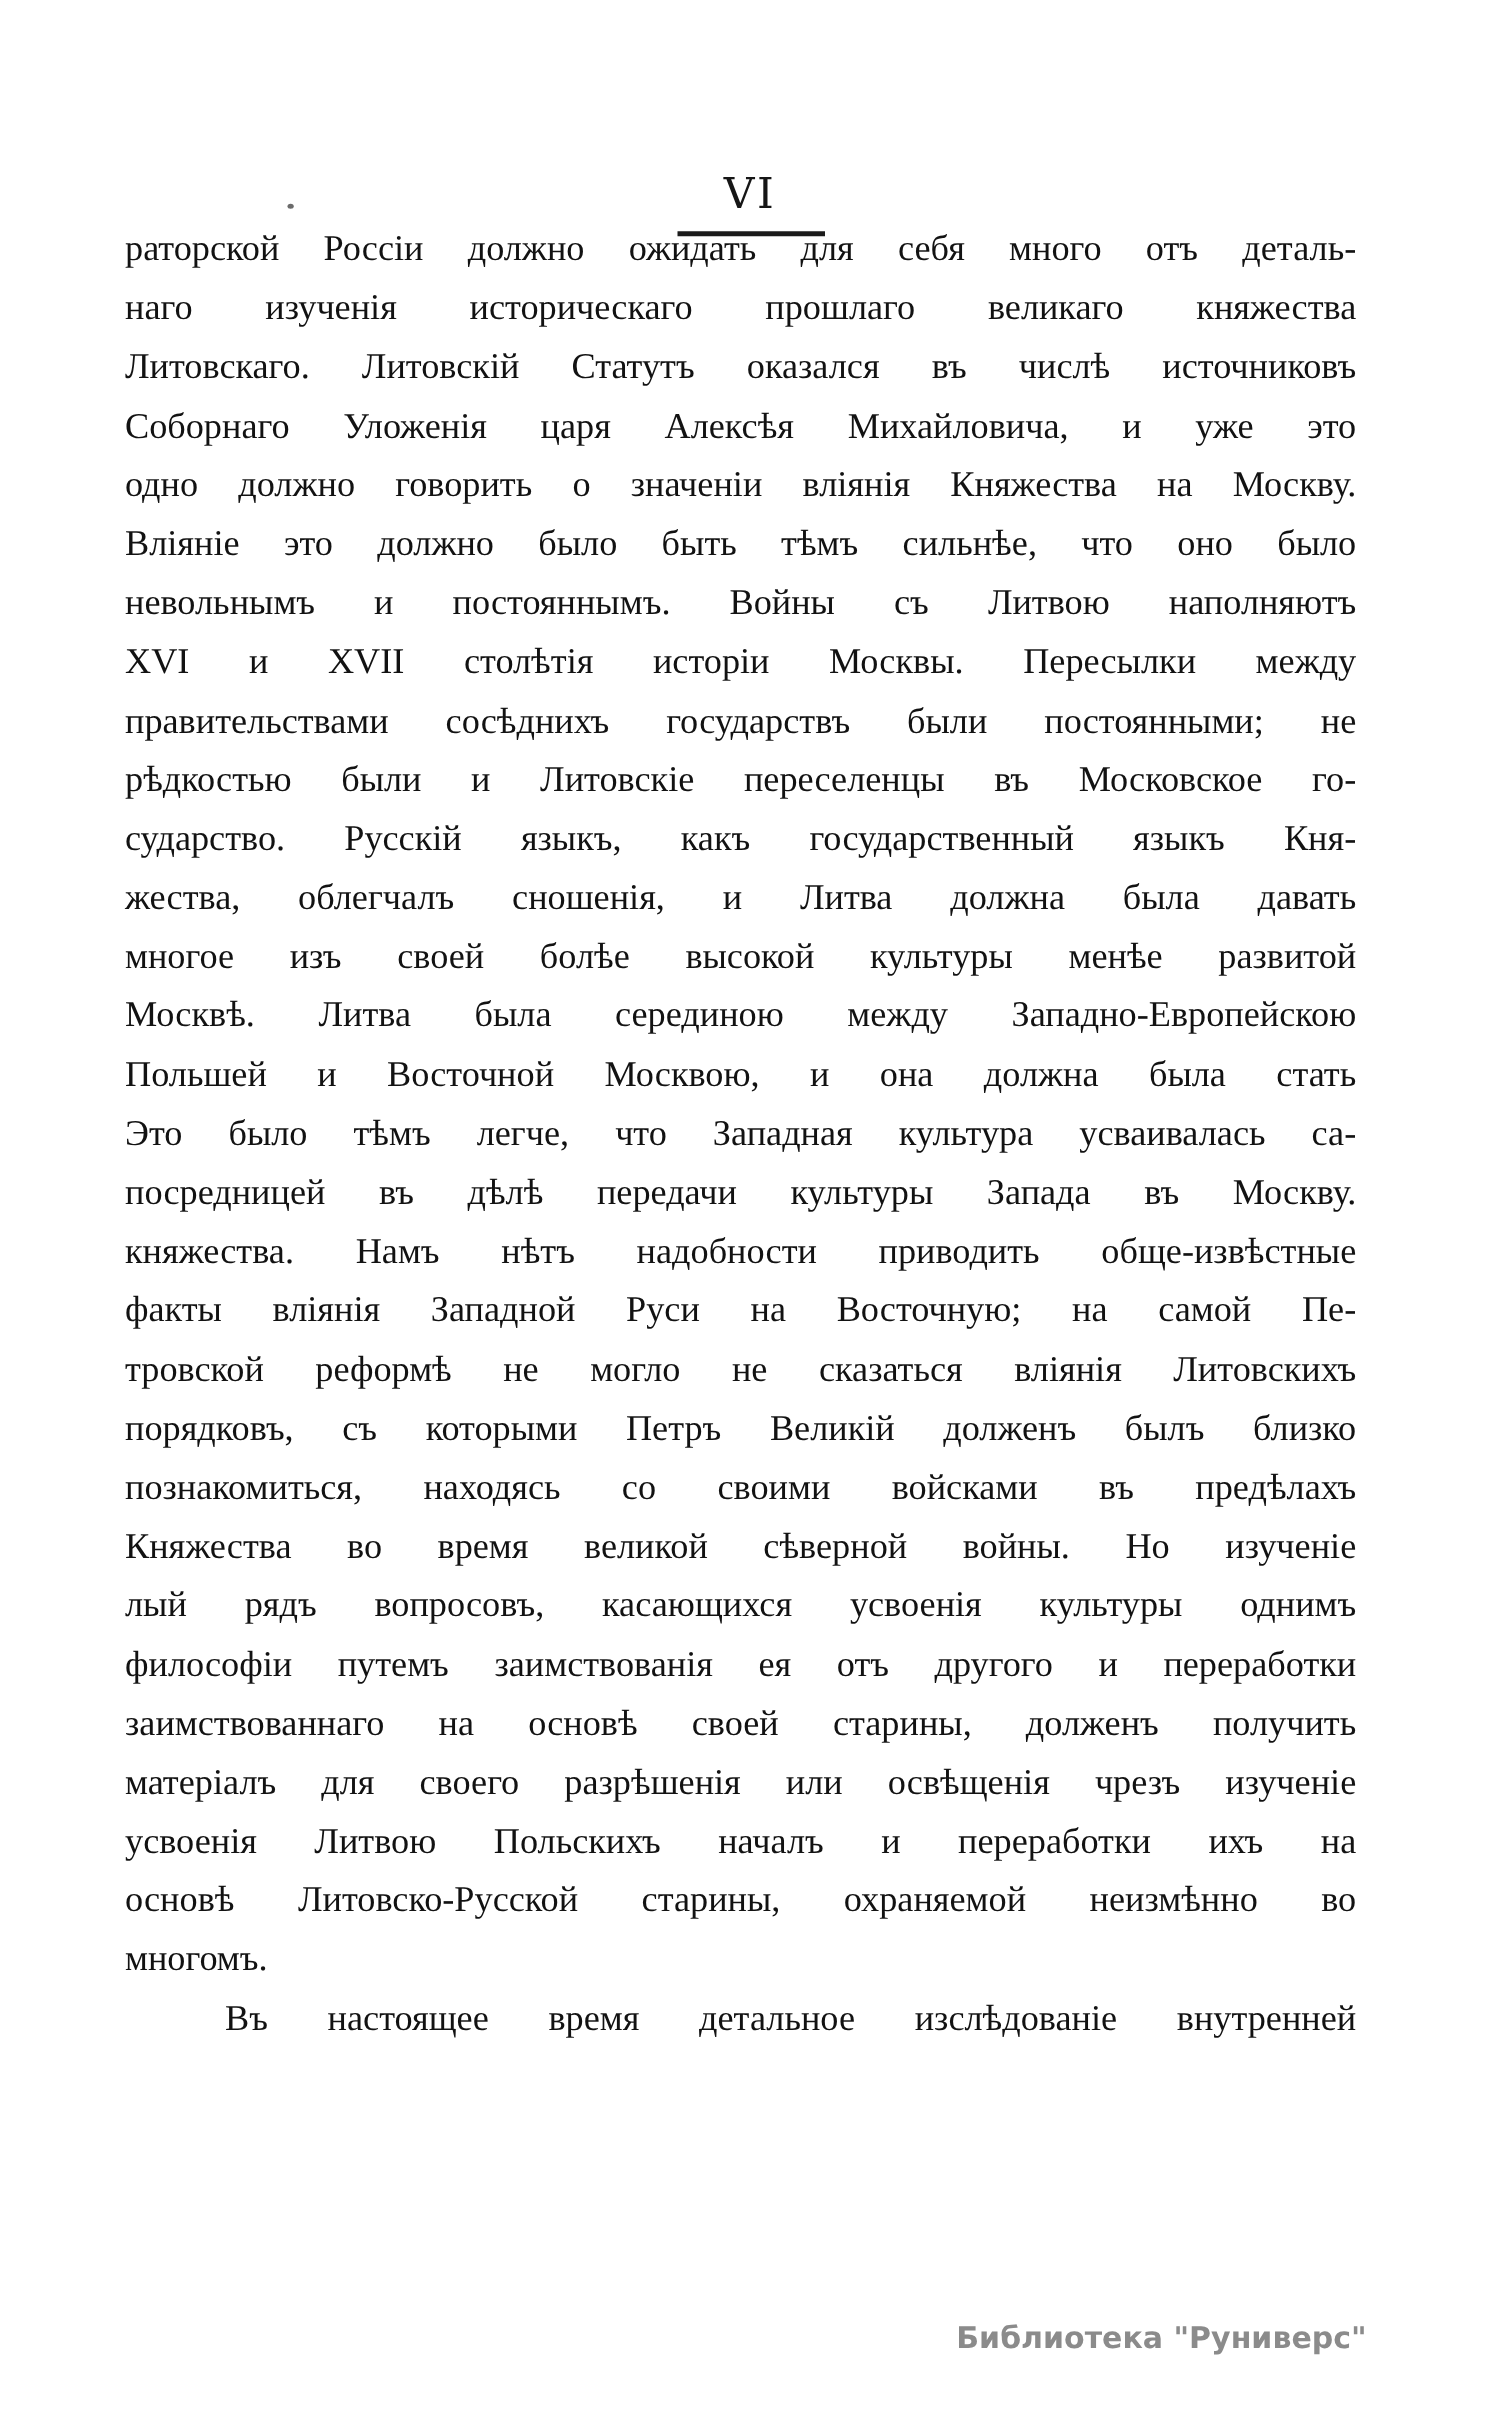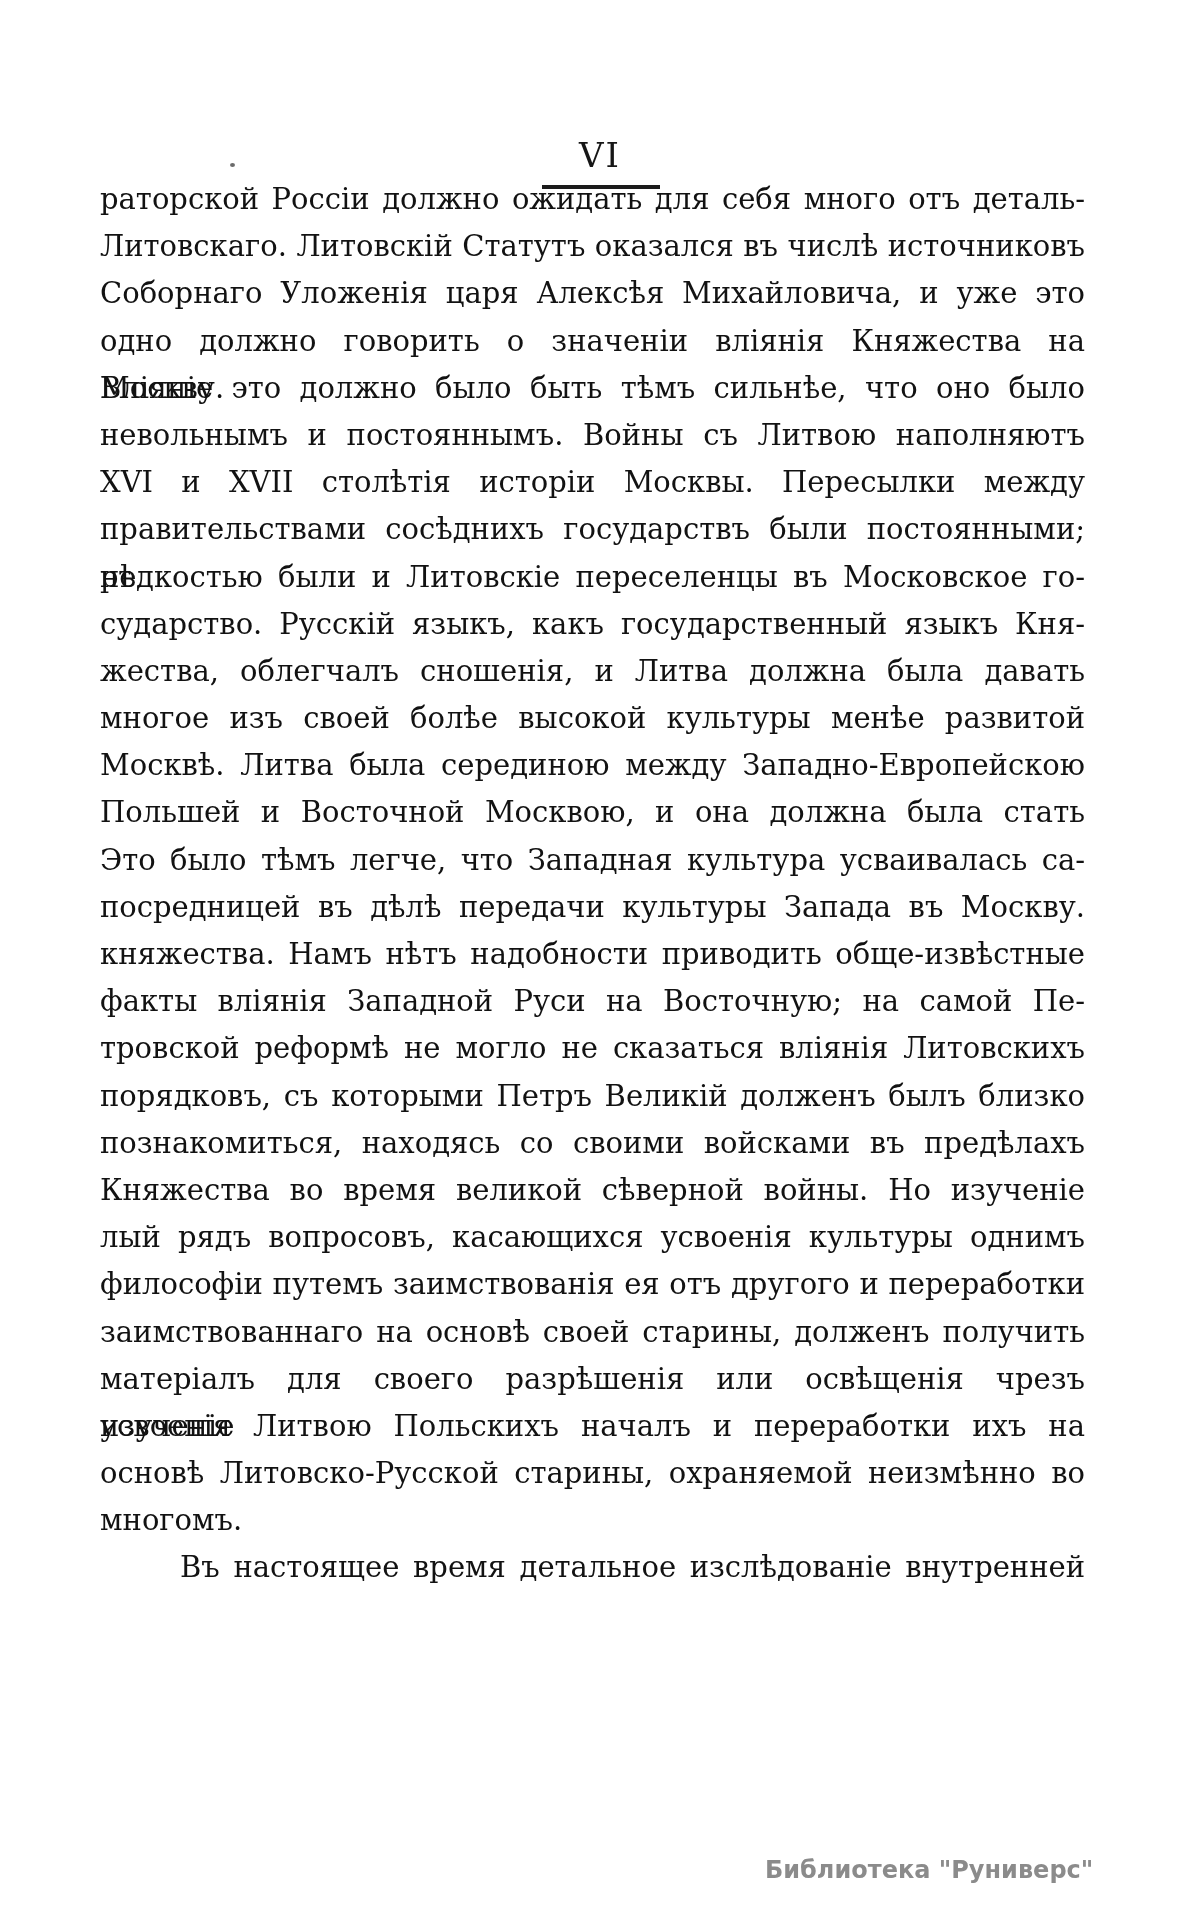--- a/index.html
+++ b/index.html
@@ -41,20 +41,21 @@
     font-size: 29px;
     line-height: 47.2px;
     color: #121212;
     text-rendering: optimizeLegibility;
   }
   .line {
     text-align: justify;
     text-align-last: justify;
     height: 47.2px;
     overflow: visible;
+    font-family: Liberation Serif, serif;
   }
   .line.left {
     text-align: right;
     text-align-last: left;
   }
   .line.indent {
     text-indent: 80px;
   }
   .ink-speck {
     position: absolute;
@@ -84,20 +85,21 @@
 <div class="page" style="background: rgb(255, 255, 255);">
 
   <div class="page-number">VI</div>
 
   <div class="header-rule"></div>
 
   <div class="ink-speck"></div>
 
   <div class="text-block" style="color: rgb(18, 18, 18);">
       <div class="line justify">раторской Россіи должно ожидать для себя много отъ деталь-</div>
+      <div class="line justify">наго изученія историческаго прошлаго великаго княжества</div>
       <div class="line justify">Литовскаго. Литовскій Статутъ оказался въ числѣ источниковъ</div>
       <div class="line justify">Соборнаго Уложенія царя Алексѣя Михайловича, и уже это</div>
       <div class="line justify">одно должно говорить о значеніи вліянія Княжества на Москву.</div>
       <div class="line justify">Вліяніе это должно было быть тѣмъ сильнѣе, что оно было</div>
       <div class="line justify">невольнымъ и постояннымъ. Войны съ Литвою наполняютъ</div>
       <div class="line justify">XVI и XVII столѣтія исторіи Москвы. Пересылки между</div>
       <div class="line justify">правительствами сосѣднихъ государствъ были постоянными; не</div>
       <div class="line justify">рѣдкостью были и Литовскіе переселенцы въ Московское го-</div>
       <div class="line justify">сударство. Русскій языкъ, какъ государственный языкъ Кня-</div>
       <div class="line justify">жества, облегчалъ сношенія, и Литва должна была давать</div>

